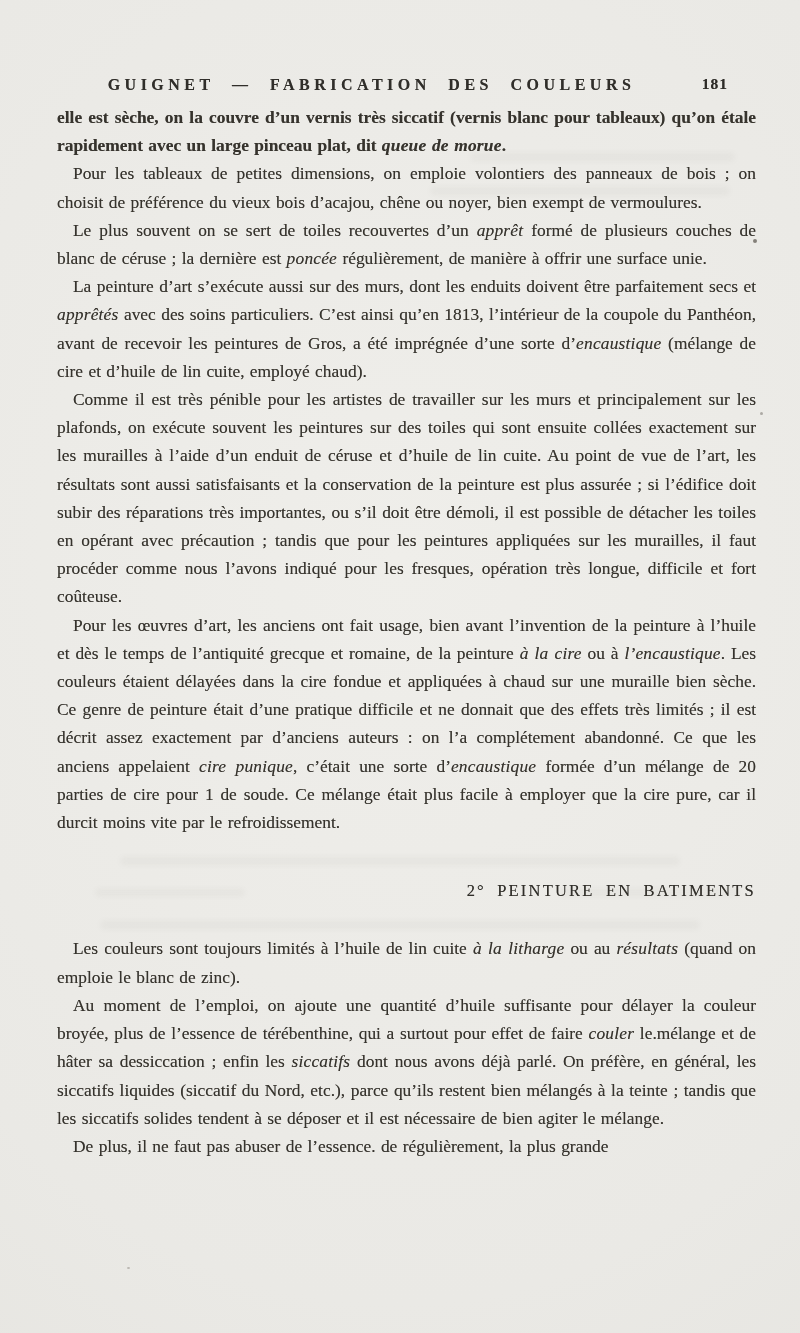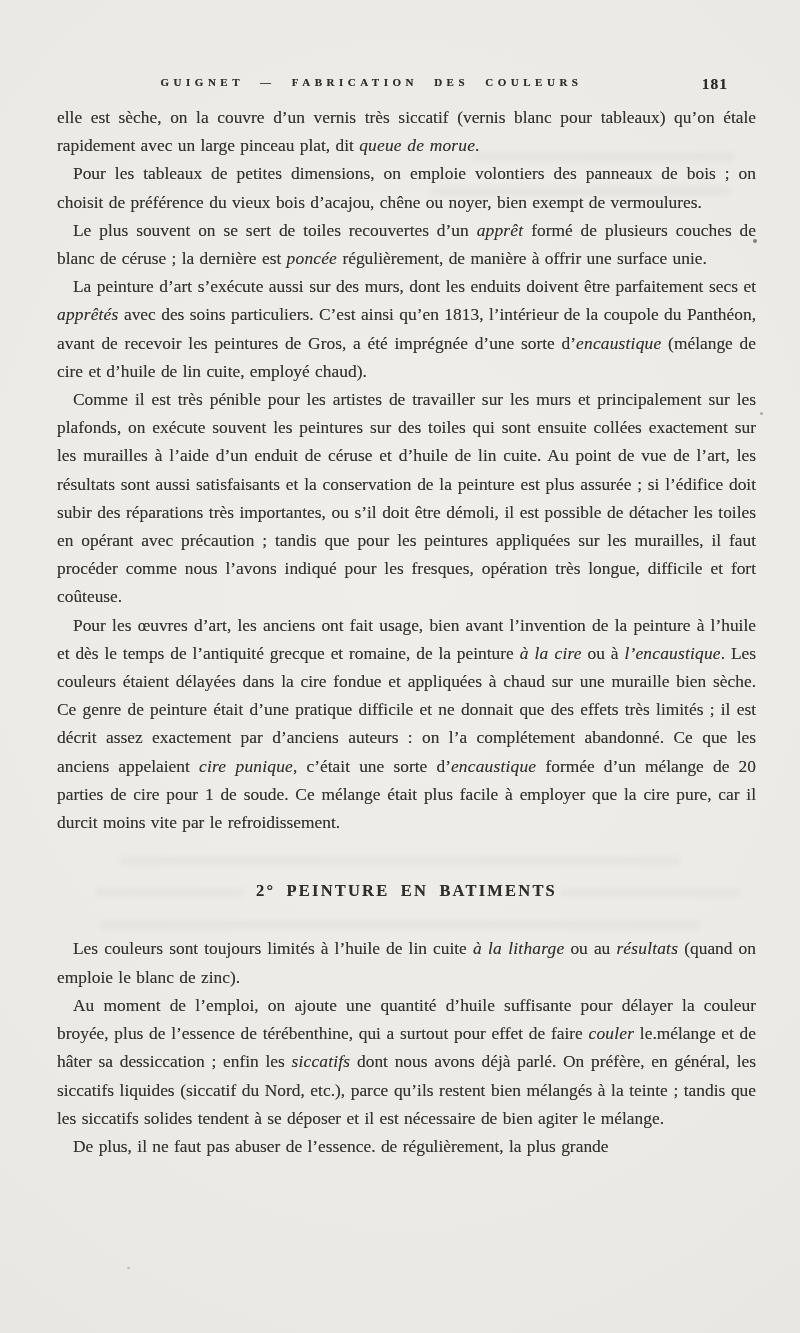--- a/index.html
+++ b/index.html
@@ -13,21 +13,21 @@
     overflow:hidden;
     color:#34312c;
   }
   
   .running-head{
     position:absolute;top:76px;left:57px;width:699px;height:20px;
   }
   .head-title{
     position:absolute;left:0;right:70px;top:0;
     text-align:center;
-    font-size:11px;font-weight:700;
+    font-size:16px;font-weight:700;
     letter-spacing:4.5px;word-spacing:9px;
     color:#302e2a;
     text-shadow:0 0 .6px rgba(48,46,42,.55);
     white-space:nowrap;
   }
   .page-num{
     position:absolute;right:28px;top:-1px;
     font-size:15.5px;font-weight:700;letter-spacing:1px;
     color:#2d2b27;
     text-shadow:0 0 .6px rgba(45,43,39,.55);
@@ -36,26 +36,26 @@
   
   .text-column{
     position:absolute;top:103px;left:57px;width:699px;
     font-size:17.4px;line-height:28.2px;
     text-align:justify;
     color:#36332d;
     text-shadow:0 0 .55px rgba(52,49,43,.5);
     word-spacing:1px;
   }
   .text-column p{margin:0;text-indent:16px;}
-  .text-column p.noindent{text-indent:0;}
+  .text-column p.noindent{text-indent:0;font-weight:bold;}
   .it{font-style:italic;letter-spacing:.2px;}
   h2.section{
     margin:41px 0 29px 0;
-    text-align:center;text-indent:0;
-    font-size:16.5px;font-weight:700;
+    text-align:right;text-indent:0;
+    font-size:16.5px;font-weight:400;
     letter-spacing:2.2px;word-spacing:5px;
     color:#302e29;
     text-shadow:0 0 .6px rgba(48,46,41,.5);
   }
   
   .ghost{position:absolute;background:#6a675f;opacity:.045;filter:blur(2.5px);border-radius:5px;}
   .g1{left:470px;top:152px;width:265px;height:10px;}
   .g2{left:430px;top:186px;width:300px;height:10px;}
   .g3{left:120px;top:856px;width:560px;height:10px;}
   .g4{left:95px;top:888px;width:150px;height:9px;}

